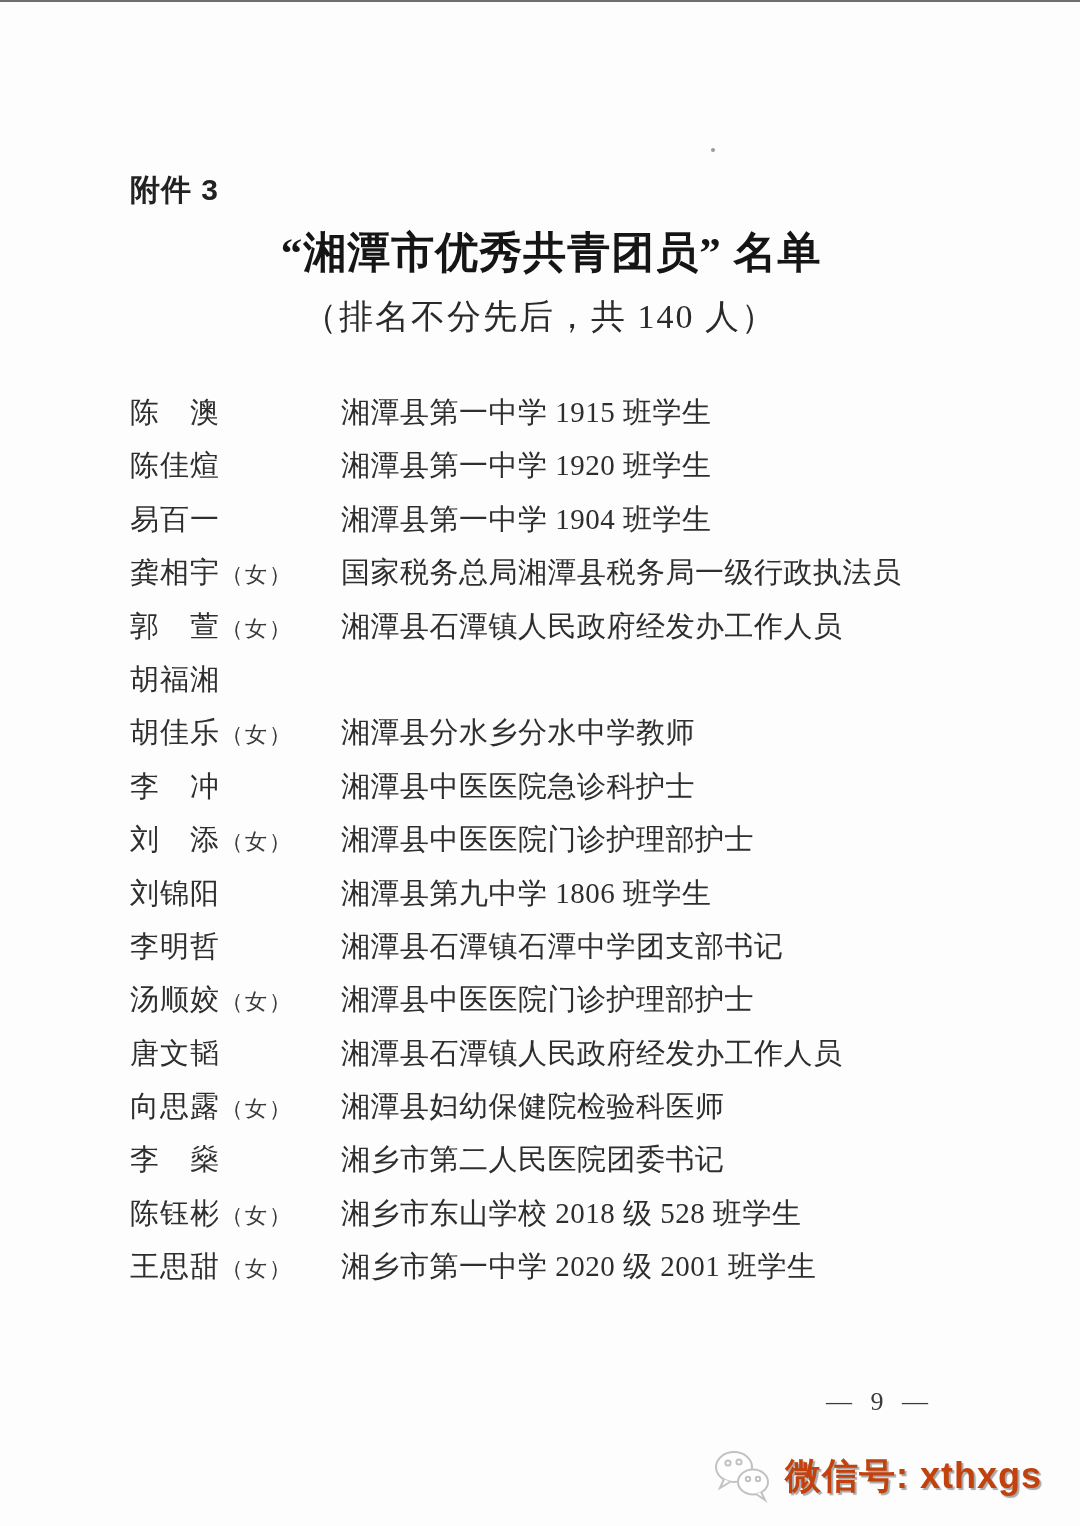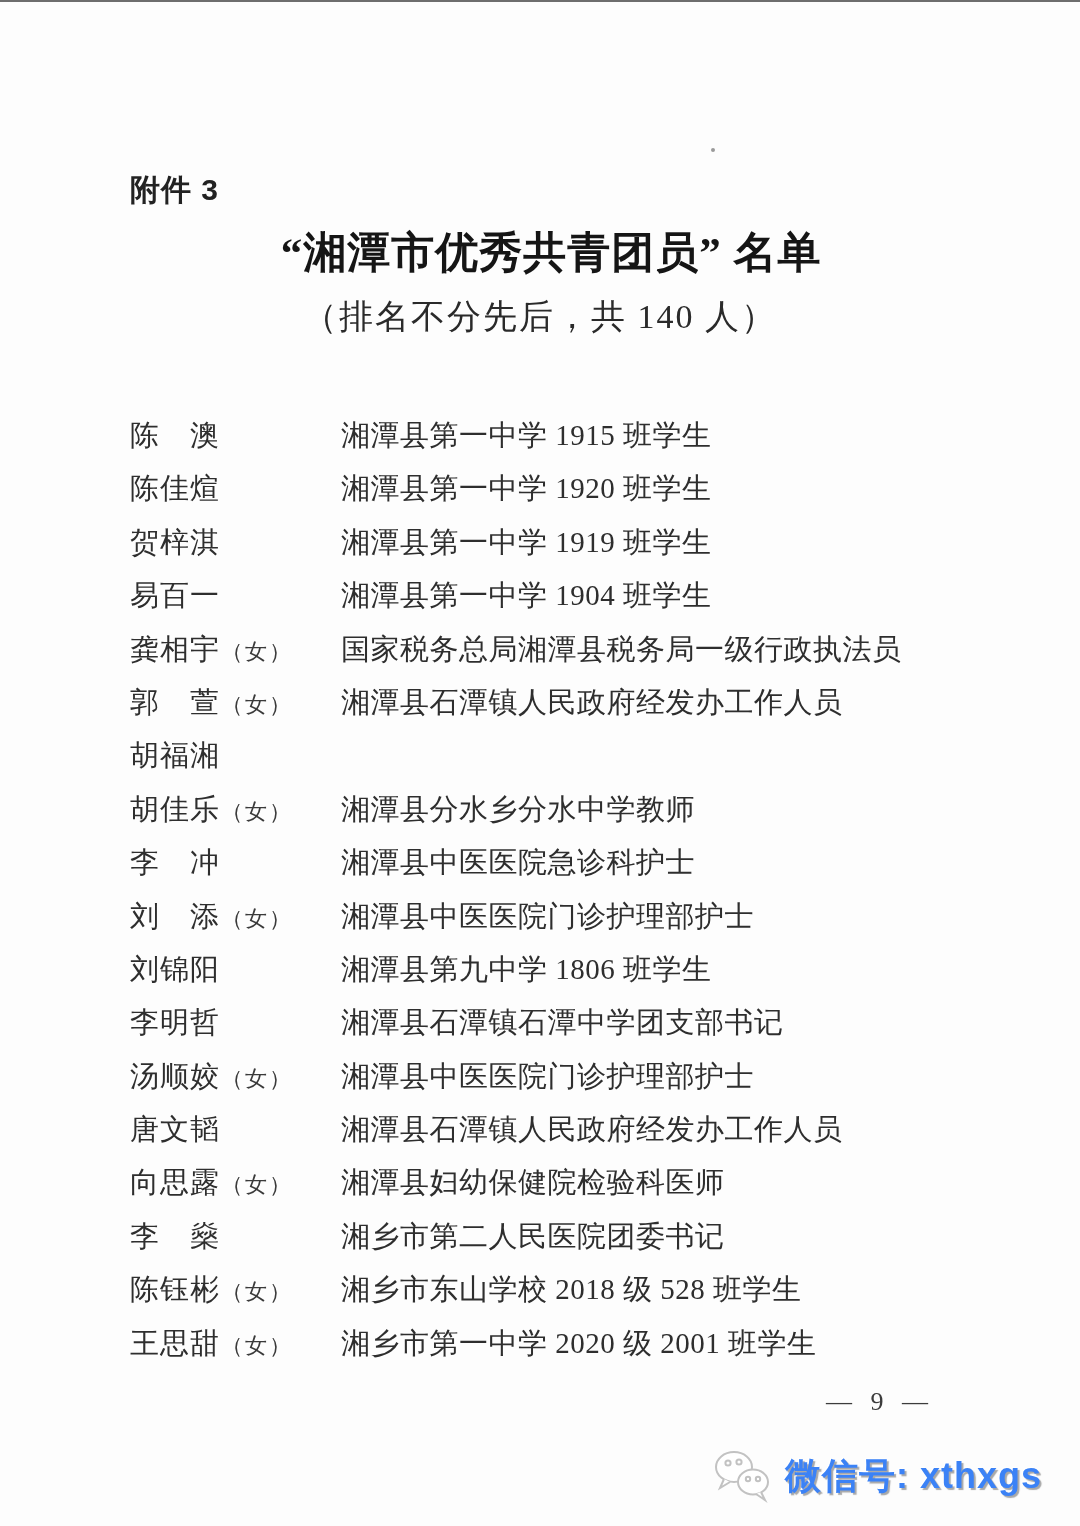--- a/index.html
+++ b/index.html
@@ -63,21 +63,21 @@
     text-align: center;
     font-size: 34px;
     font-weight: 400;
     color: #2a2a2a;
     letter-spacing: 2px;
   }
 
   .list {
     position: absolute;
     left: 130px;
-    top: 416px;
+    top: 393px;
     width: 900px;
   }
 
   .row {
     display: flex;
     align-items: flex-start;
     height: 53.4px;
     font-size: 29px;
     color: #2e2e2e;
     line-height: 34px;
@@ -130,21 +130,21 @@
   .wechat-icon-svg {
     width: 64px;
     height: 60px;
     display: block;
   }
 
   .watermark-text {
     font-family: "Liberation Sans", "DejaVu Sans", sans-serif;
     font-size: 36px;
     font-weight: 600;
-    color: #3b82f6;
+    color: #c2410c;
     letter-spacing: 1px;
     text-shadow: 2px 2px 1px #a8a8a8, -1px -1px 0 #ffffff;
     white-space: nowrap;
   }
 </style>
 </head>
 <body>
 
 <div class="page">
 
@@ -166,27 +166,20 @@
   </div>
 
   <div class="row">
     <span class="name-cell">
       <span class="name">陈佳煊</span>
           <span class="gender"></span>
     </span>
     <span class="affil">湘潭县第一中学 1920 班学生</span>
   </div>
 
-  <div class="row">
-    <span class="name-cell">
-      <span class="name">贺梓淇</span>
-          <span class="gender"></span>
-    </span>
-    <span class="affil">湘潭县第一中学 1919 班学生</span>
-  </div>
 
   <div class="row">
     <span class="name-cell">
       <span class="name">易百一</span>
           <span class="gender"></span>
     </span>
     <span class="affil">湘潭县第一中学 1904 班学生</span>
   </div>
 
   <div class="row">

